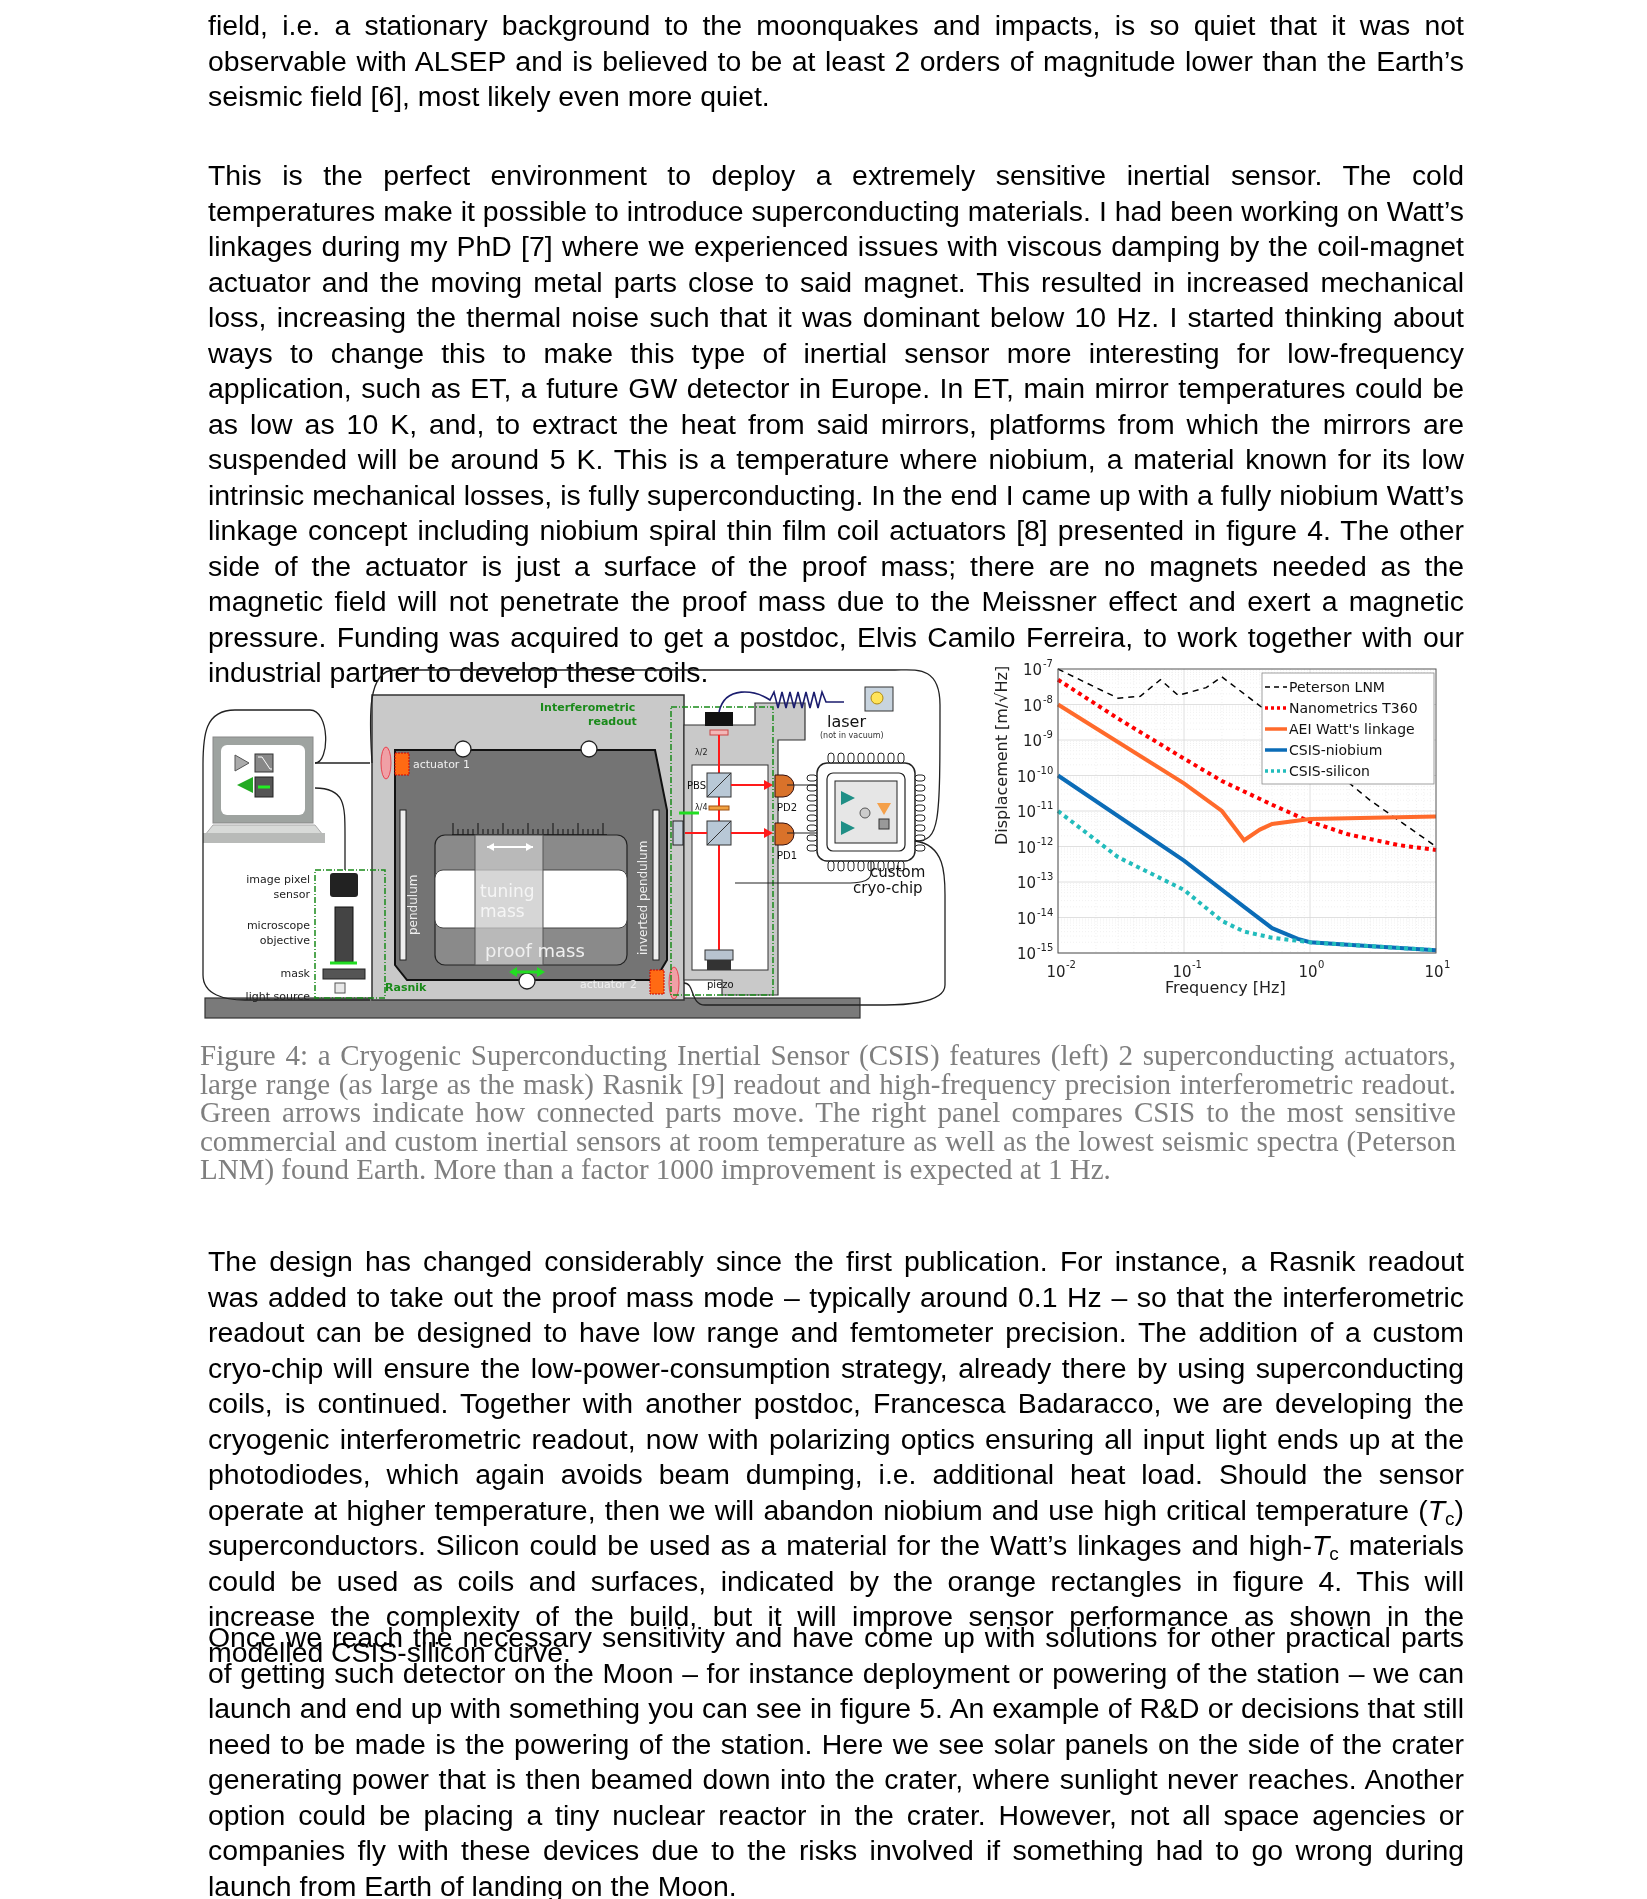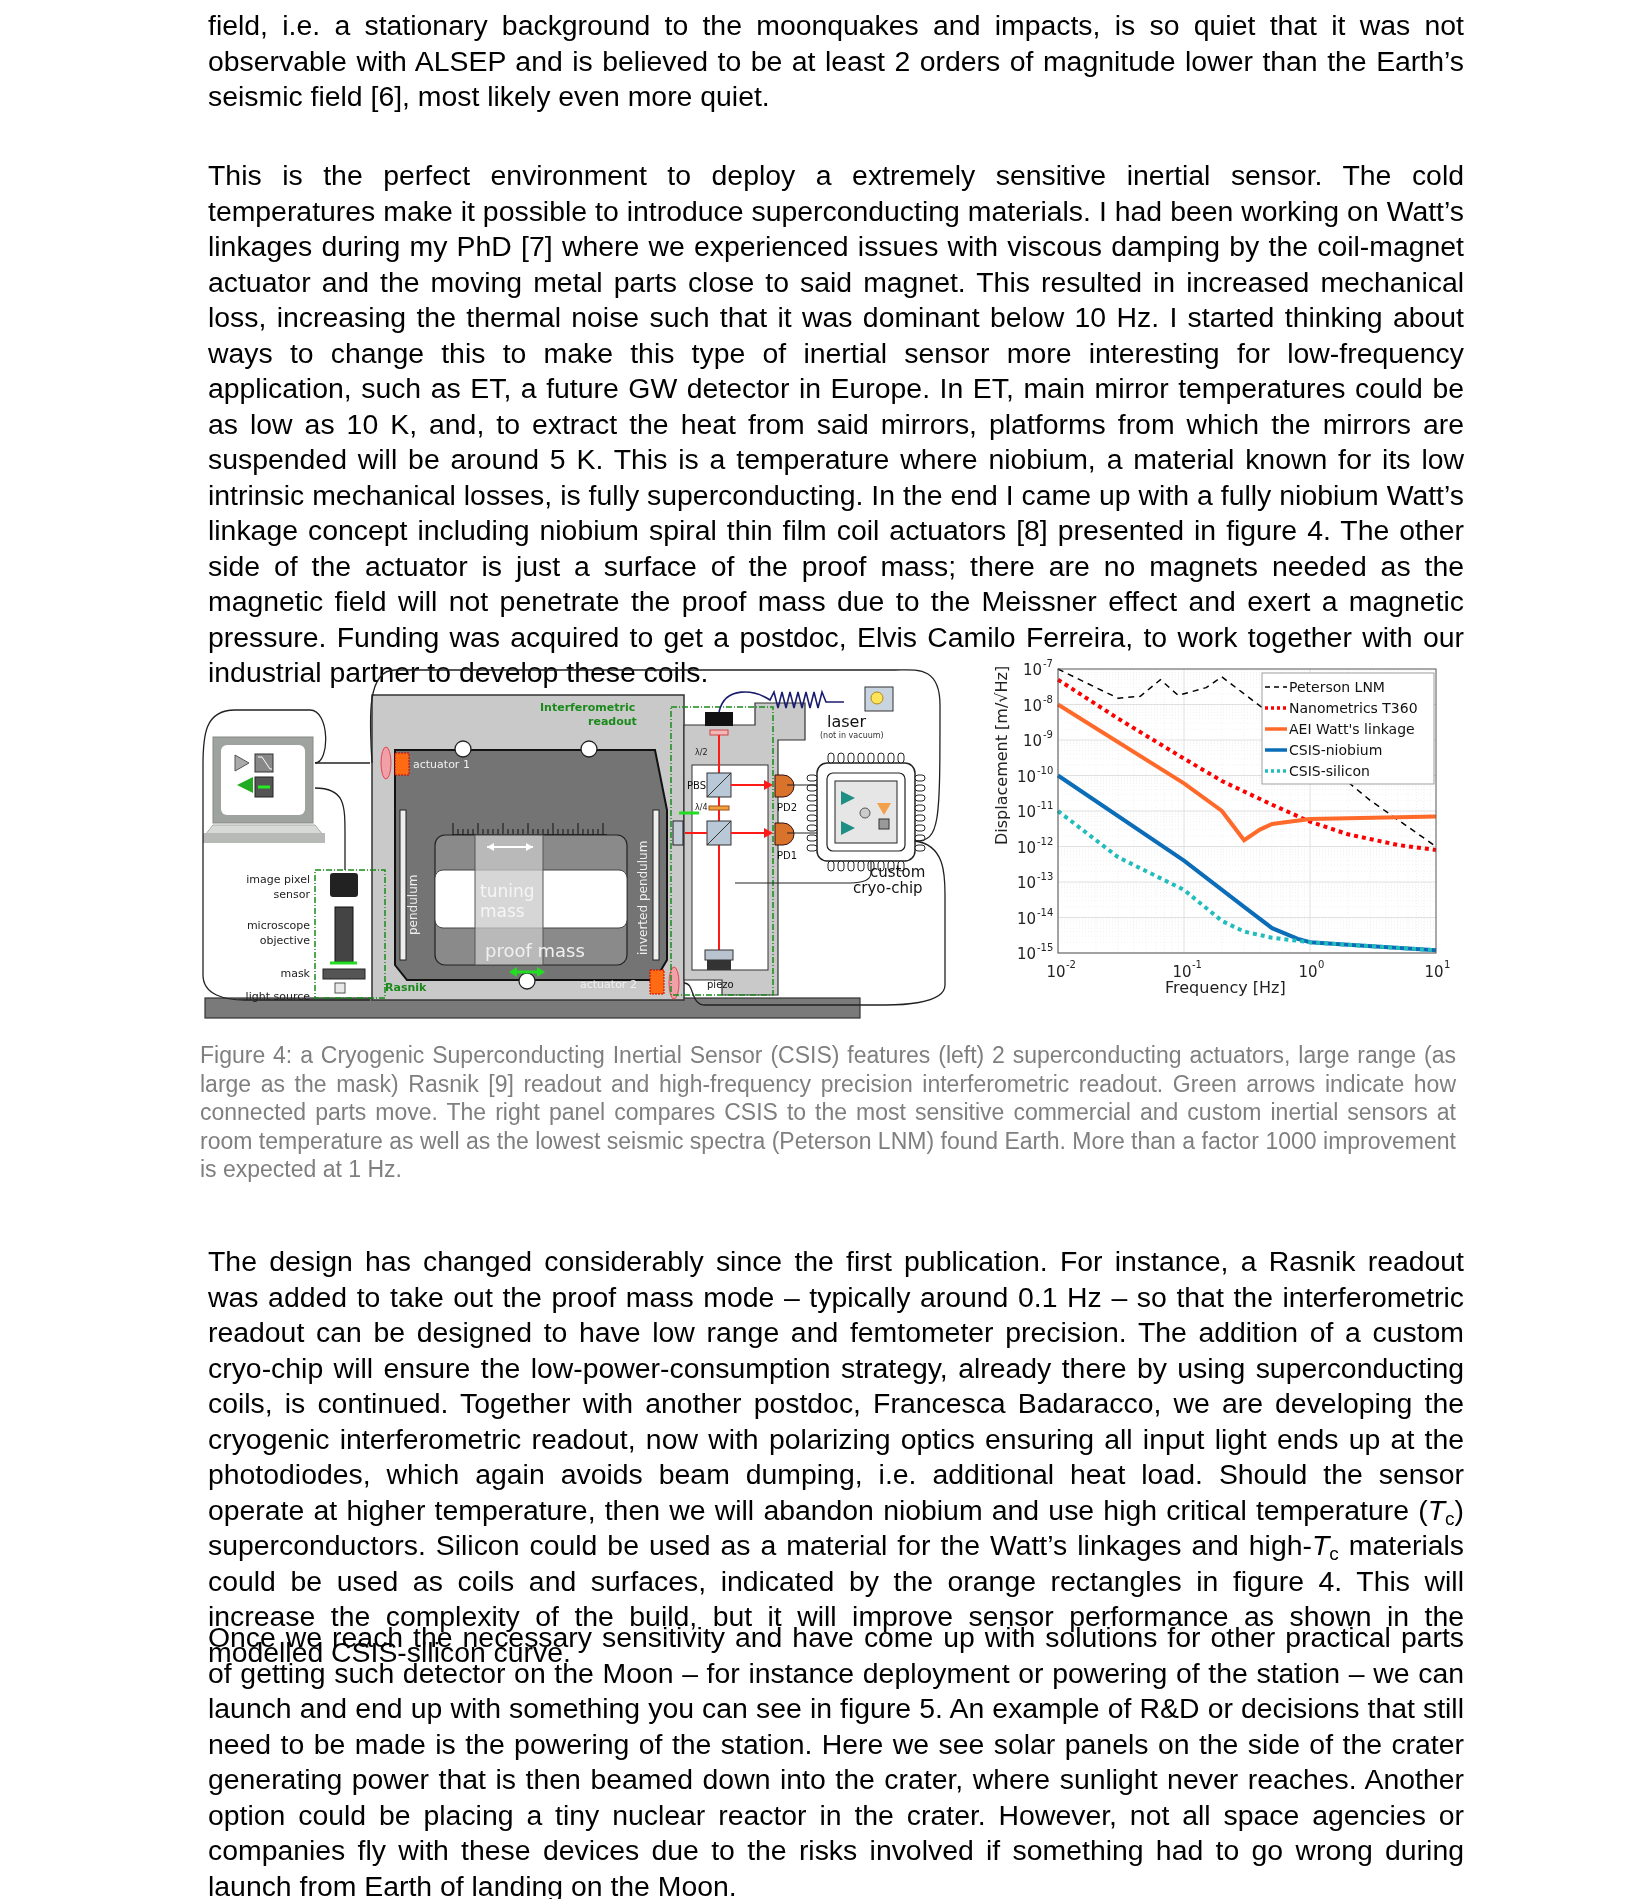--- a/index.html
+++ b/index.html
@@ -7,22 +7,22 @@
   .para {
     position:absolute; left:200px; width:1256px;
     font-family:Liberation Sans, sans-serif;
     font-size:28.4px; line-height:35.5px; color:#000;
     text-align:justify; margin:8px;
   }
   .para sub { font-size:19px; line-height:0; vertical-align:-5px; }
   .para i { font-style:italic; }
   .caption {
     position:absolute; left:200px; width:1256px; top:1041px;
-    font-family:Liberation Sans, sans-serif;
-    font-size:23px; line-height:28.6px; color:#7f7f7f;
+    font-family:Liberation Serif, serif;
+    font-size:29px; line-height:28.6px; color:#7f7f7f;
     text-align:justify; margin:0;
   }
   .figure { position:absolute; left:195px; top:645px; width:1270px; height:380px; }
   .diagram { position:absolute; left:0; top:0; }
   .chart { position:absolute; left:770px; top:0; }
   svg text { font-family:"DejaVu Sans", "Liberation Sans", sans-serif; }
 </style>
 </head>
 <body>
 

